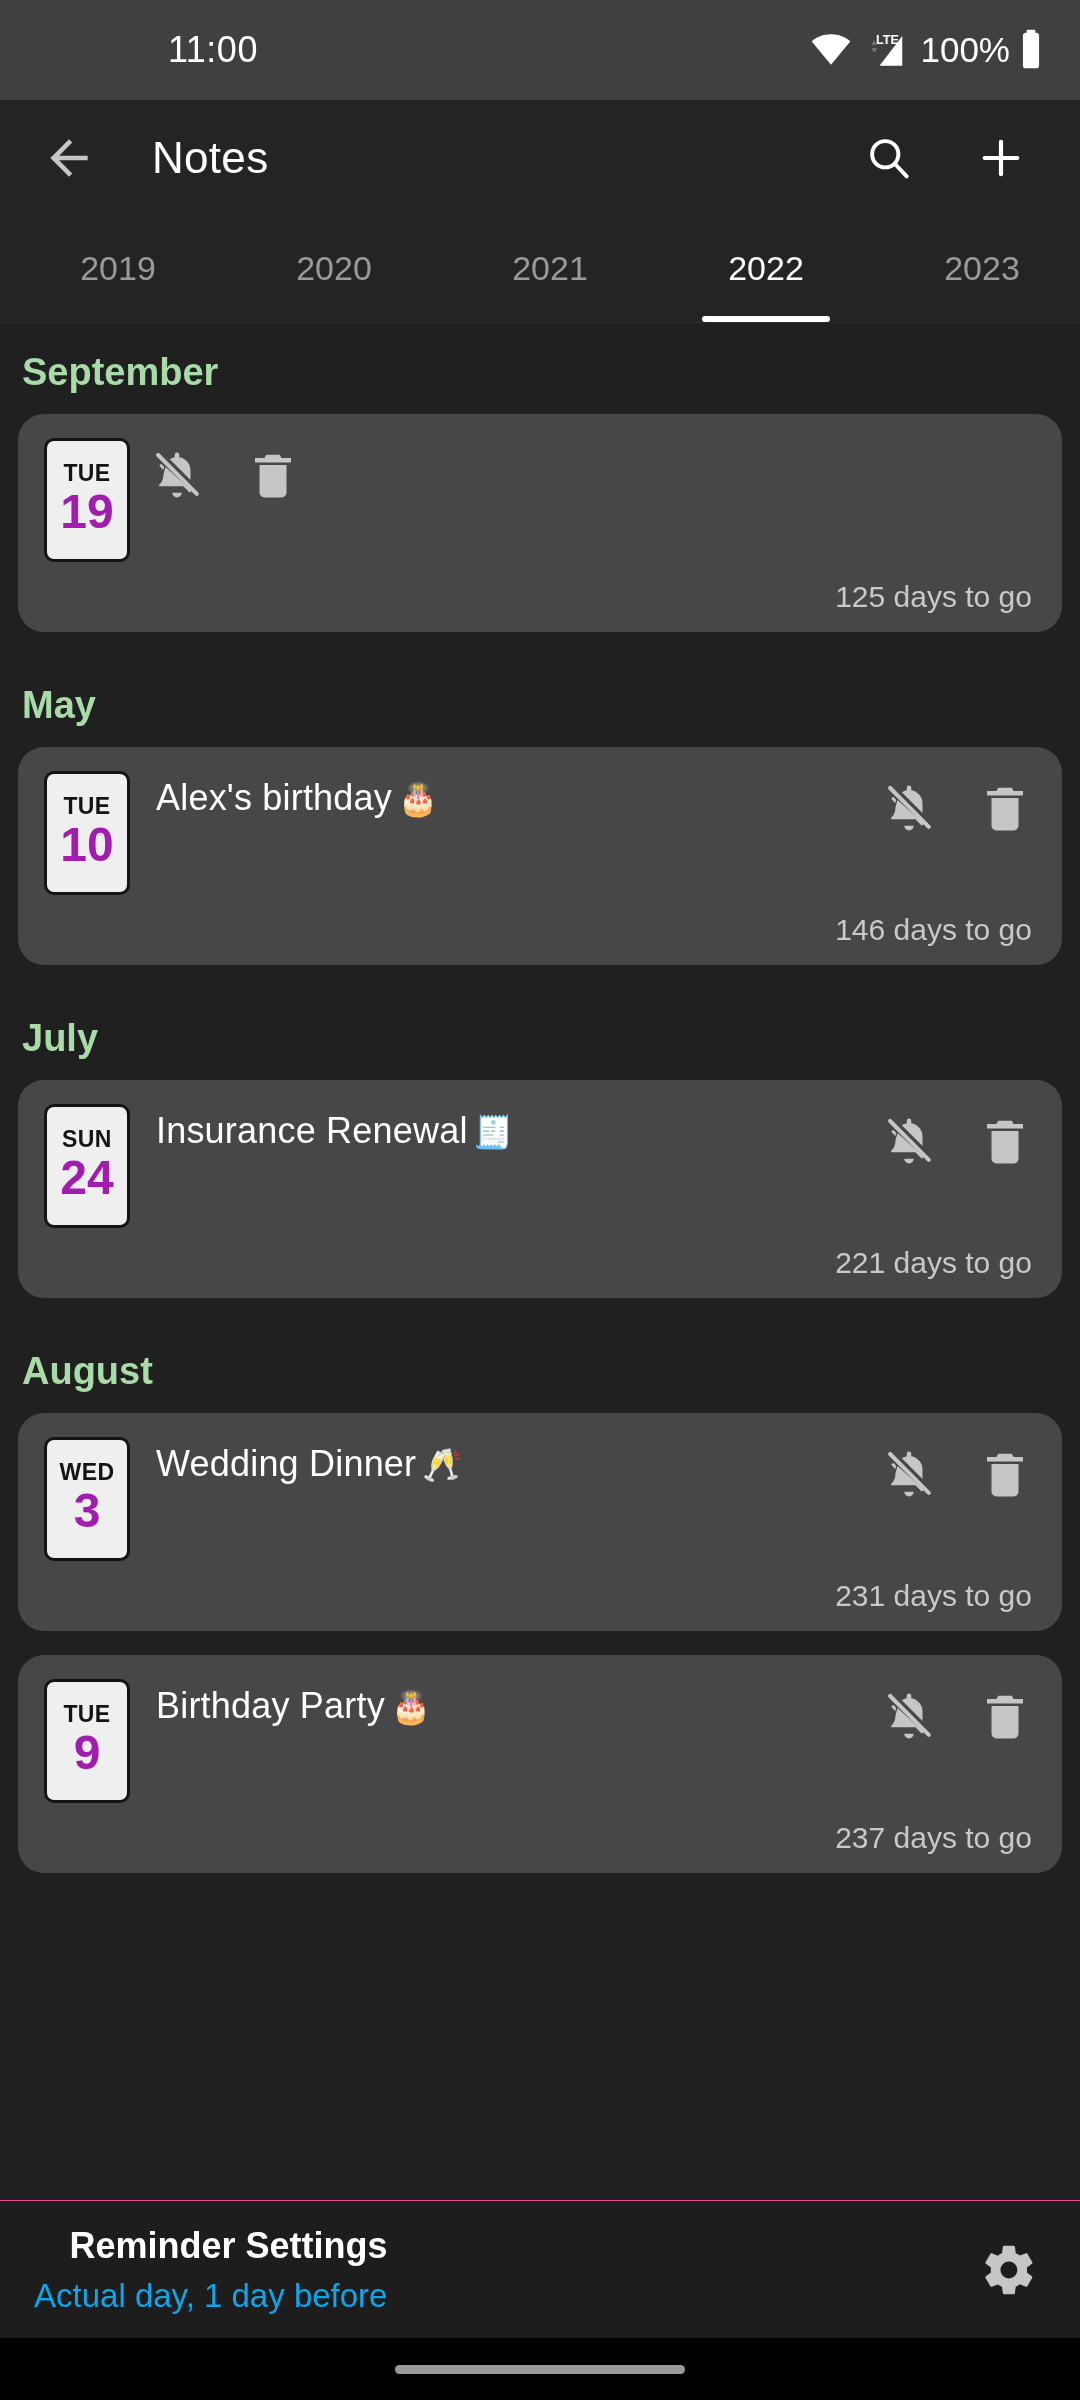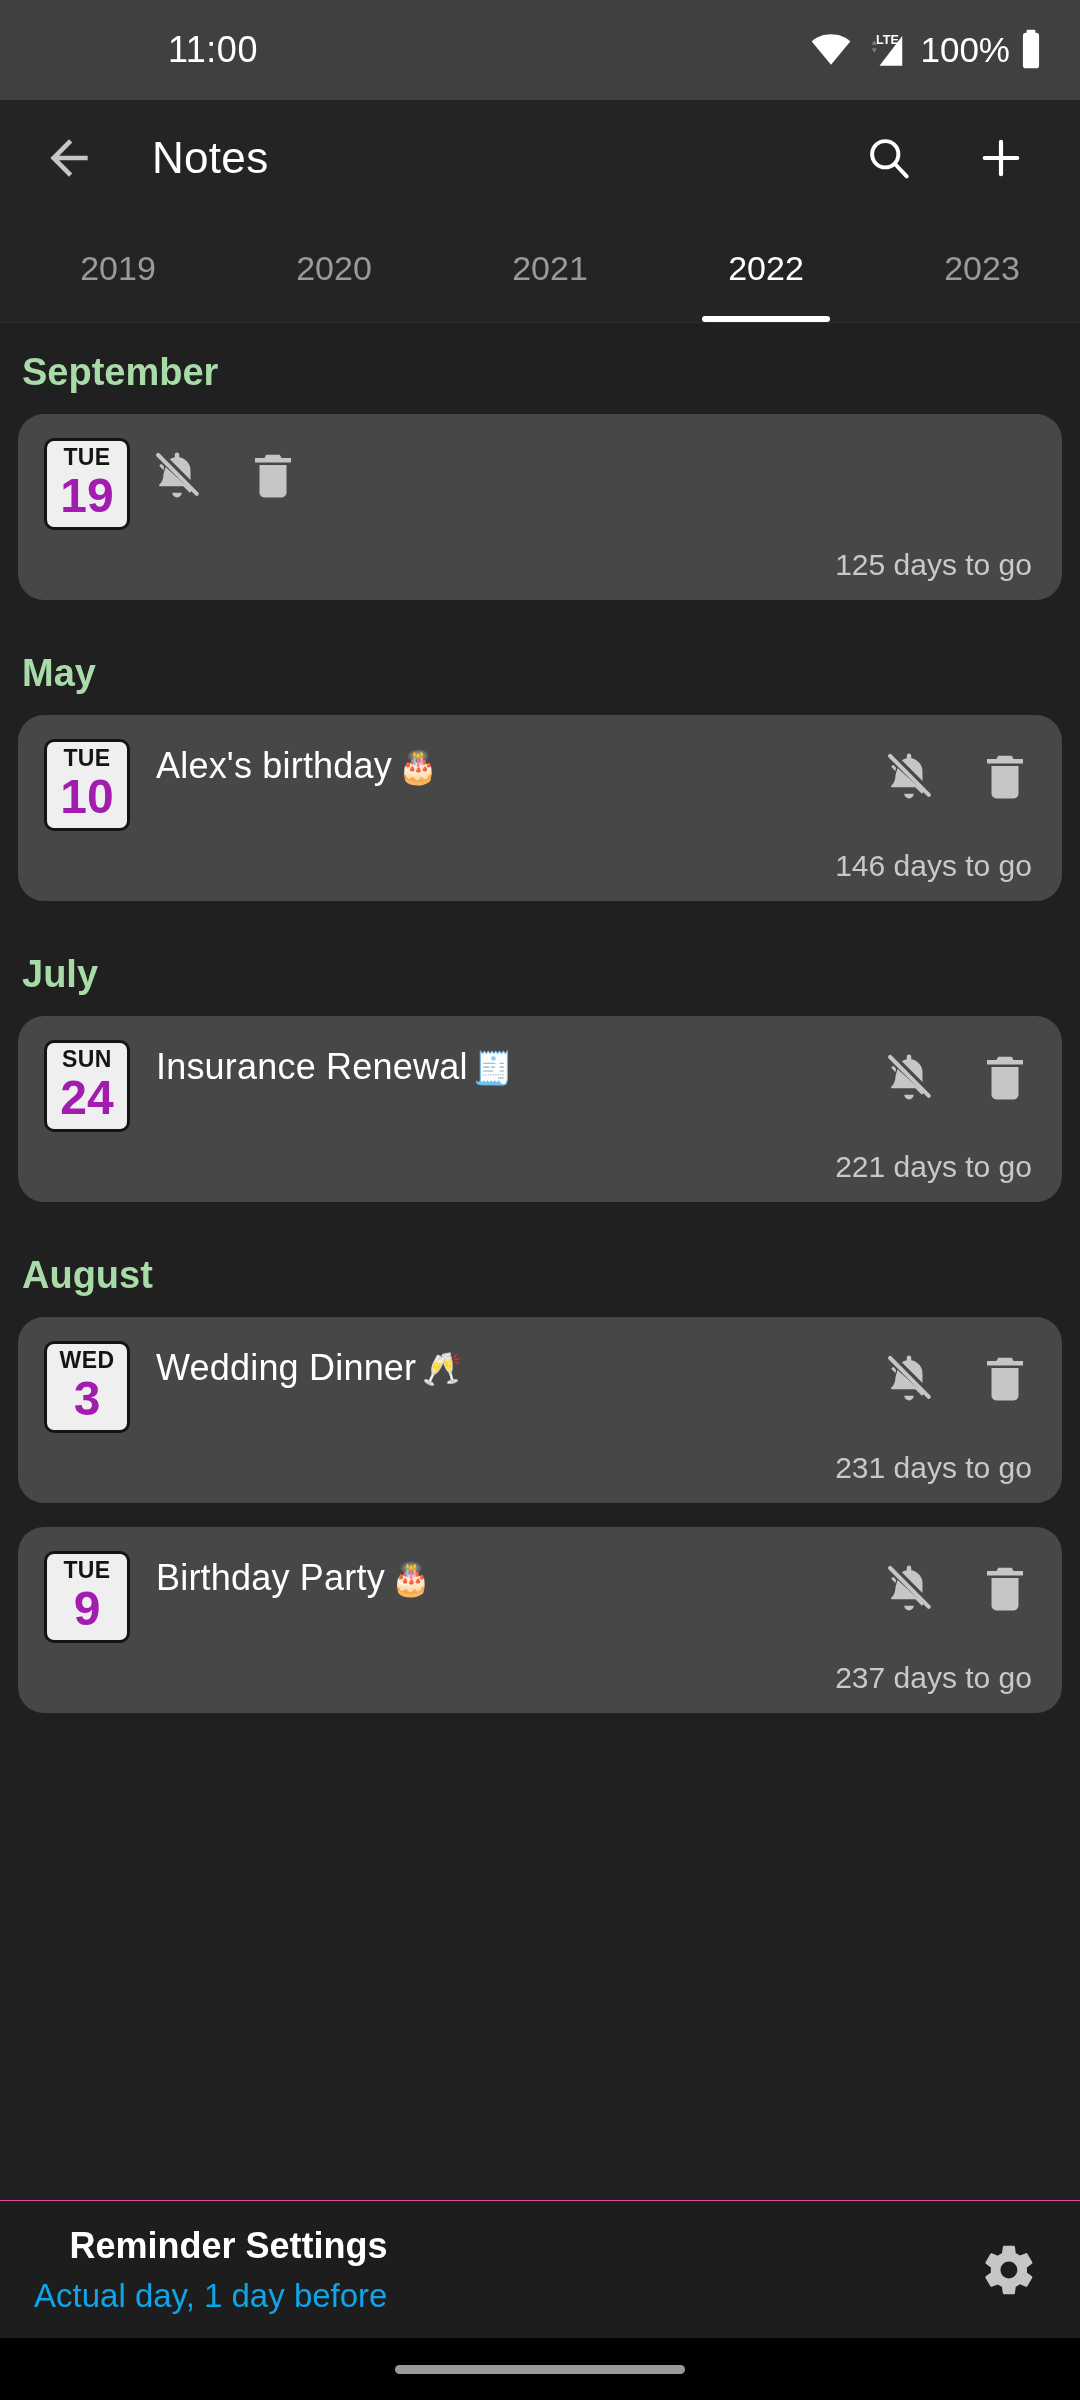--- a/index.html
+++ b/index.html
@@ -135,21 +135,21 @@
     position: relative;
     min-height: 150px;
     cursor: pointer;
   }
   .card-top {
     display: flex;
     align-items: flex-start;
   }
   .datechip {
     width: 86px;
-    height: 92px;
+    height: 124px;
     background: #efefef;
     border: 3px solid #141414;
     border-radius: 10px;
     display: flex;
     flex-direction: column;
     align-items: center;
     justify-content: center;
     flex: 0 0 86px;
   }
   .datechip .dow {

